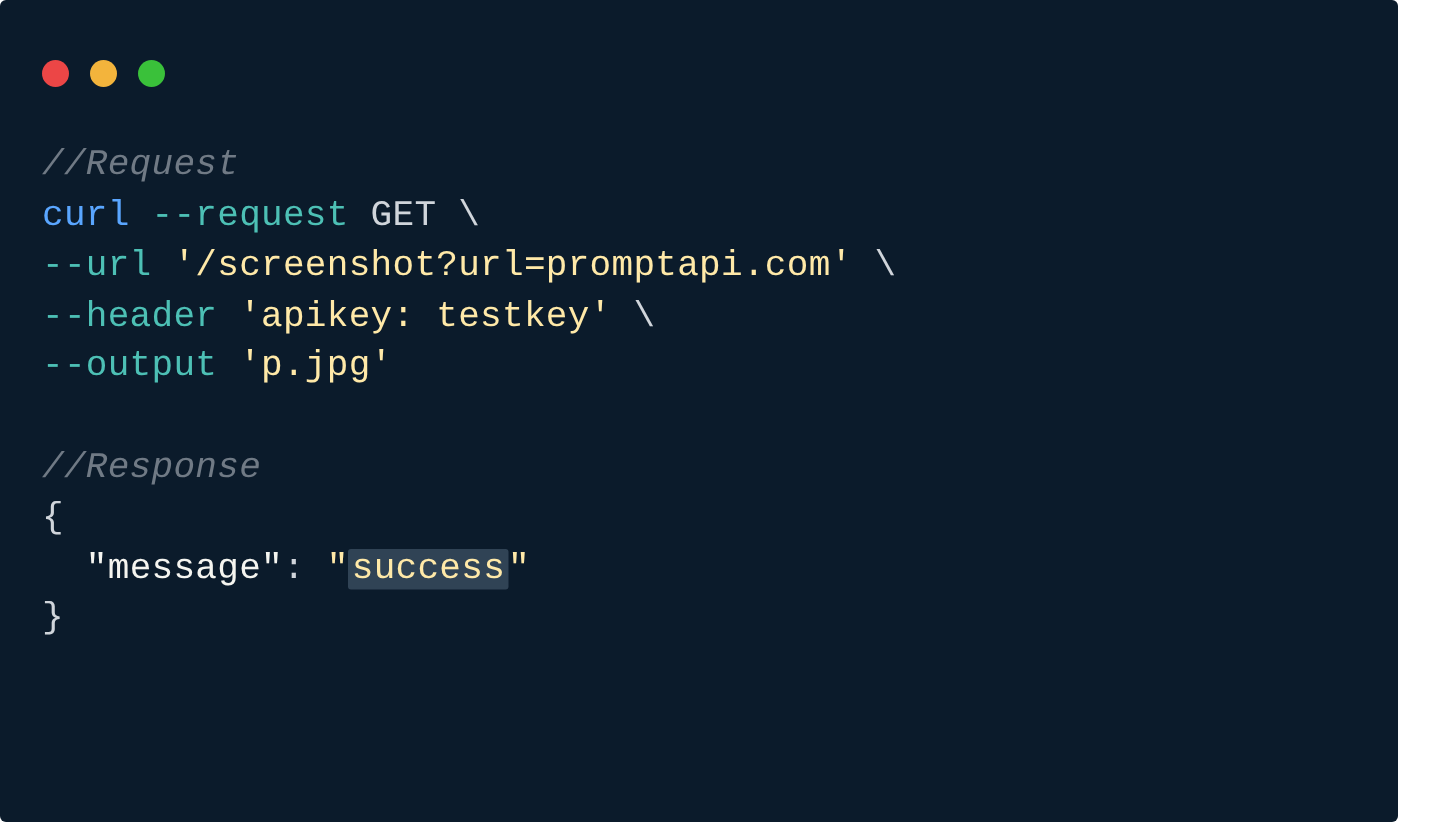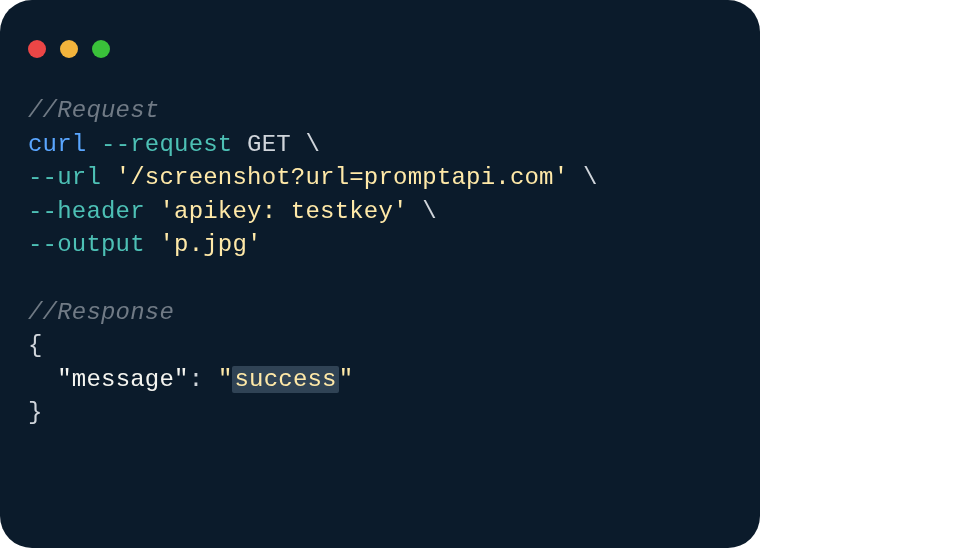--- a/index.html
+++ b/index.html
@@ -6,24 +6,24 @@
     margin: 0;
     padding: 0;
     background: #ffffff;
     width: 960px;
     height: 548px;
     overflow: hidden;
     font-family: "SFMono-Regular", "Menlo", "Monaco", "Consolas", "Liberation Mono", "Courier New", monospace;
   }
   .terminal {
     box-sizing: border-box;
-    width: 760px;
+    width: 932px;
     height: 548px;
     background: #0b1b2b;
-    border-radius: 32px;
+    border-radius: 4px;
     padding: 0;
     color: #cdd6e0;
     font-size: 24px;
     line-height: 1.4;
     position: relative;
   }
   .titlebar {
     display: flex;
     align-items: center;
     gap: 14px;

